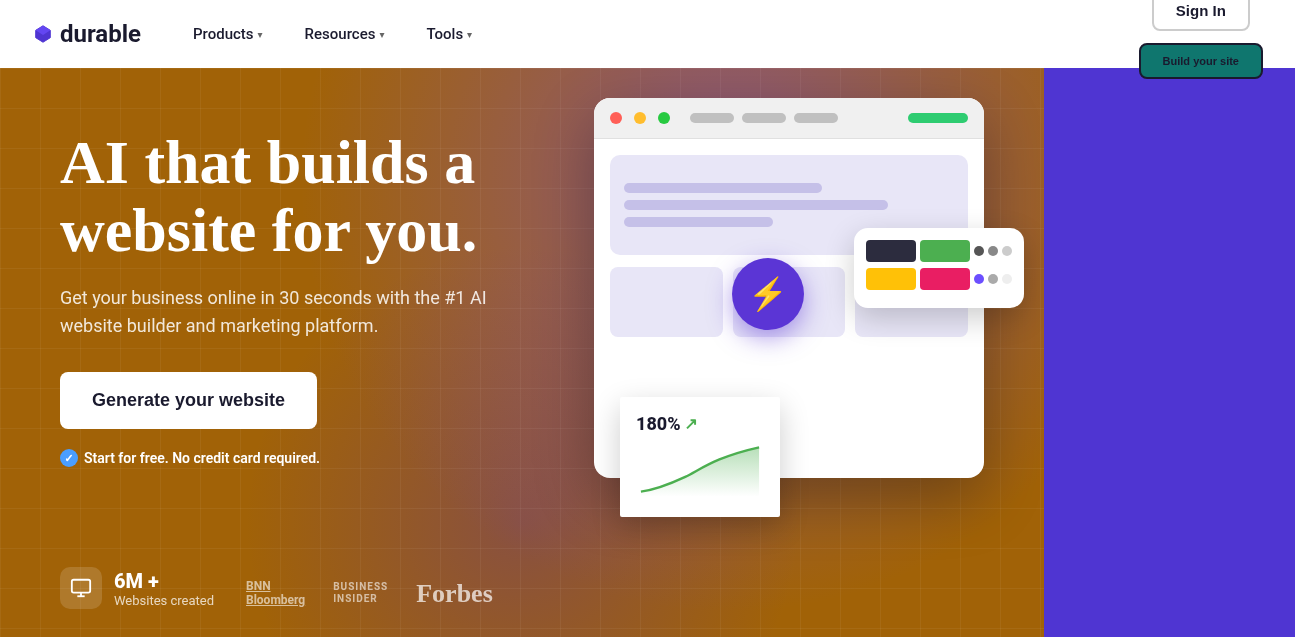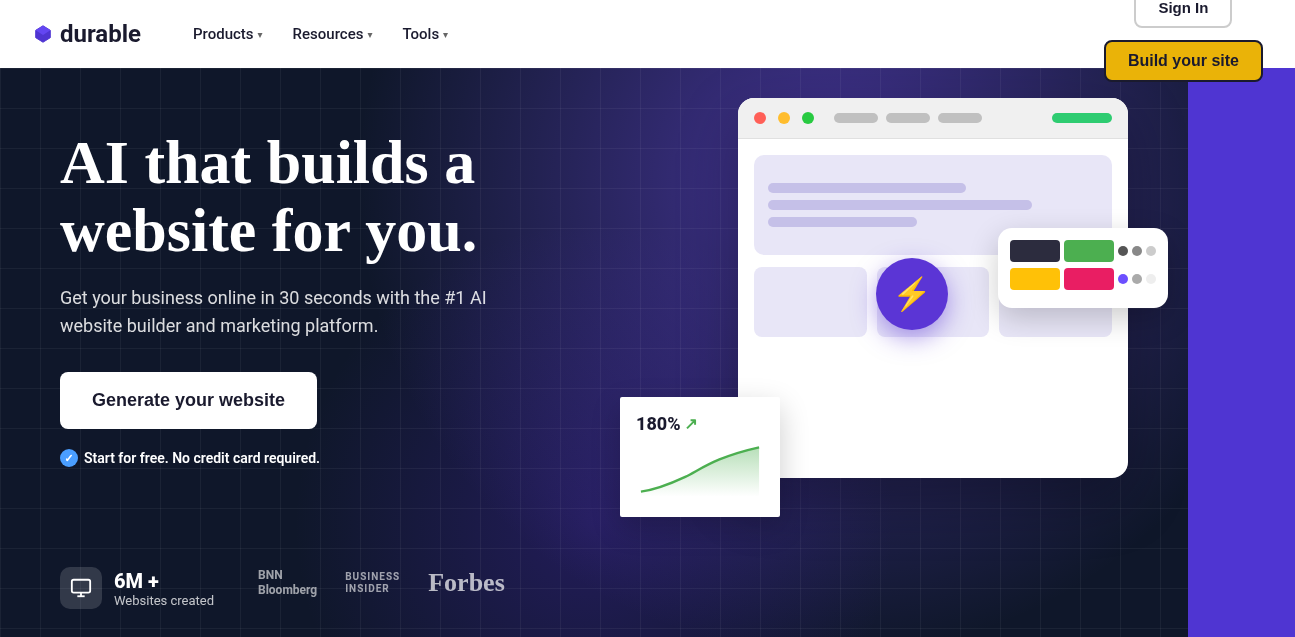--- a/index.html
+++ b/index.html
@@ -32,21 +32,21 @@
       height: 22px;
     }
     .nav-logo-text {
       font-size: 24px;
       font-weight: 700;
       color: #1a1a2e;
     }
     .nav-links {
       display: flex;
       align-items: center;
-      gap: 6px;
+      gap: 18px;
       flex: 1;
     }
     .nav-link {
       display: flex;
       align-items: center;
       gap: 4px;
       padding: 8px 12px;
       font-size: 15px;
       font-weight: 500;
       color: #1a1a2e;
@@ -68,35 +68,35 @@
       font-size: 15px;
       font-weight: 600;
       color: #1a1a2e;
       border: 2px solid #ccc;
       border-radius: 8px;
       background: white;
       cursor: pointer;
     }
     .btn-build {
       padding: 10px 22px;
-      font-size: 16px;
+      font-size: 11px;
       font-weight: 700;
       color: #1a1a2e;
-      background: #eab308;
+      background: #0f766e;
       border: 2.5px solid #1a1a2e;
       border-radius: 8px;
       cursor: pointer;
     }
 
     
     .hero {
       position: relative;
-      width: 1188px;
+      width: 1044px;
       height: 569px;
-      background: #0f172a;
+      background: #a16207;
       overflow: hidden;
       display: flex;
       align-items: flex-start;
     }
 
     
     .hero::before {
       content: '';
       position: absolute;
       top: 0; left: 0; right: 0; bottom: 0;
@@ -171,22 +171,22 @@
       color: white;
       font-size: 11px;
     }
 
     
     .hero-stats {
       position: absolute;
       bottom: 28px;
       left: 60px;
       display: flex;
-      align-items: flex-start;
-      gap: 44px;
+      align-items: flex-end;
+      gap: 32px;
       z-index: 5;
     }
     .stat-item {
       display: flex;
       align-items: center;
       gap: 12px;
     }
     .stat-icon-box {
       width: 42px;
       height: 42px;
@@ -218,21 +218,21 @@
       font-weight: 700;
       color: rgba(255,255,255,0.6);
       line-height: 1.2;
     }
     .press-logo.forbes {
       font-size: 26px;
       font-weight: 900;
       color: rgba(255,255,255,0.7);
       font-family: Georgia, serif;
     }
-    .press-logo.bnn { font-size: 12px; }
+    .press-logo.bnn { font-size: 12px; text-decoration: underline; }
     .press-logo.bi { font-size: 10px; letter-spacing: 1px; }
 
     
     .browser-window {
       position: absolute;
       right: 60px;
       top: 30px;
       width: 390px;
       height: 380px;
       background: #ffffff;

